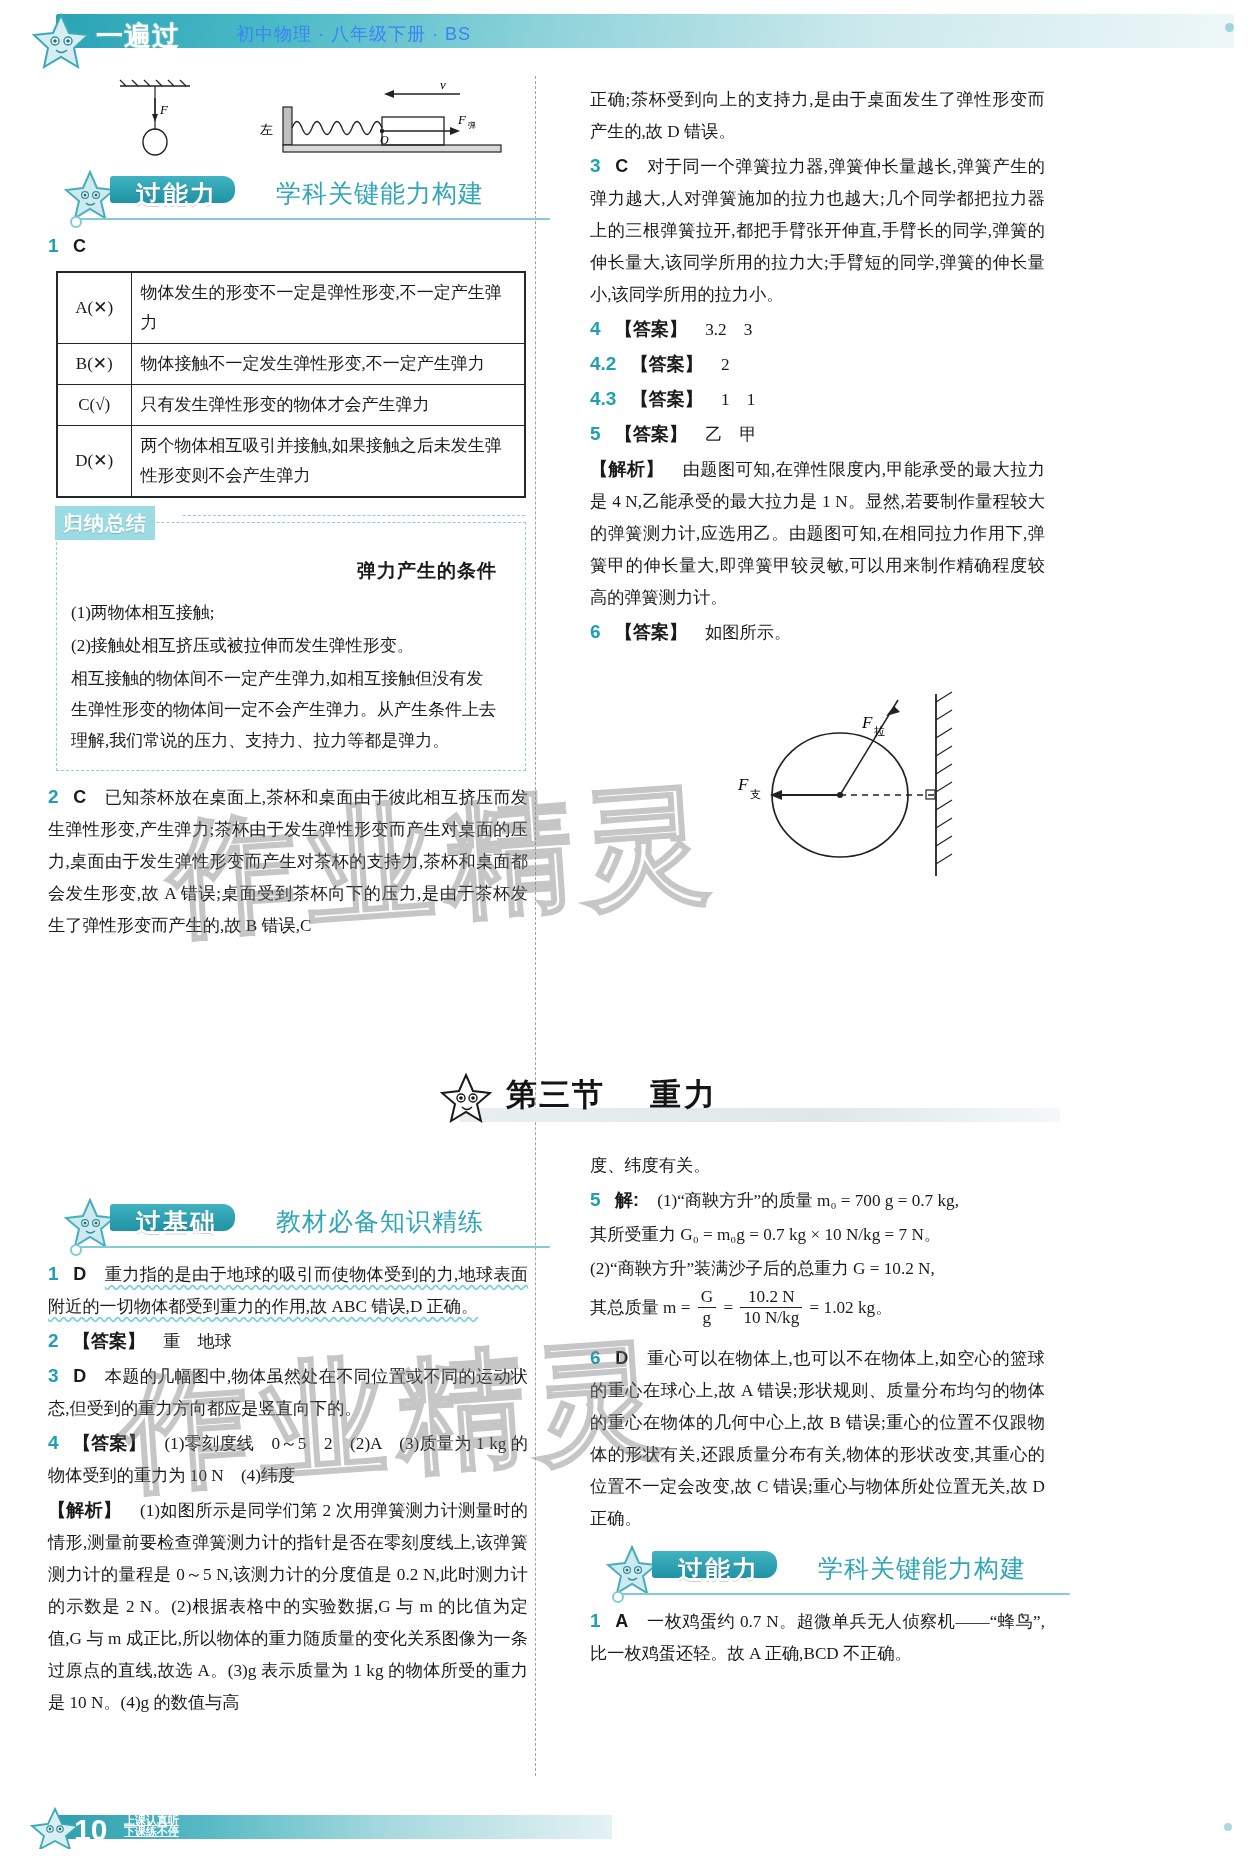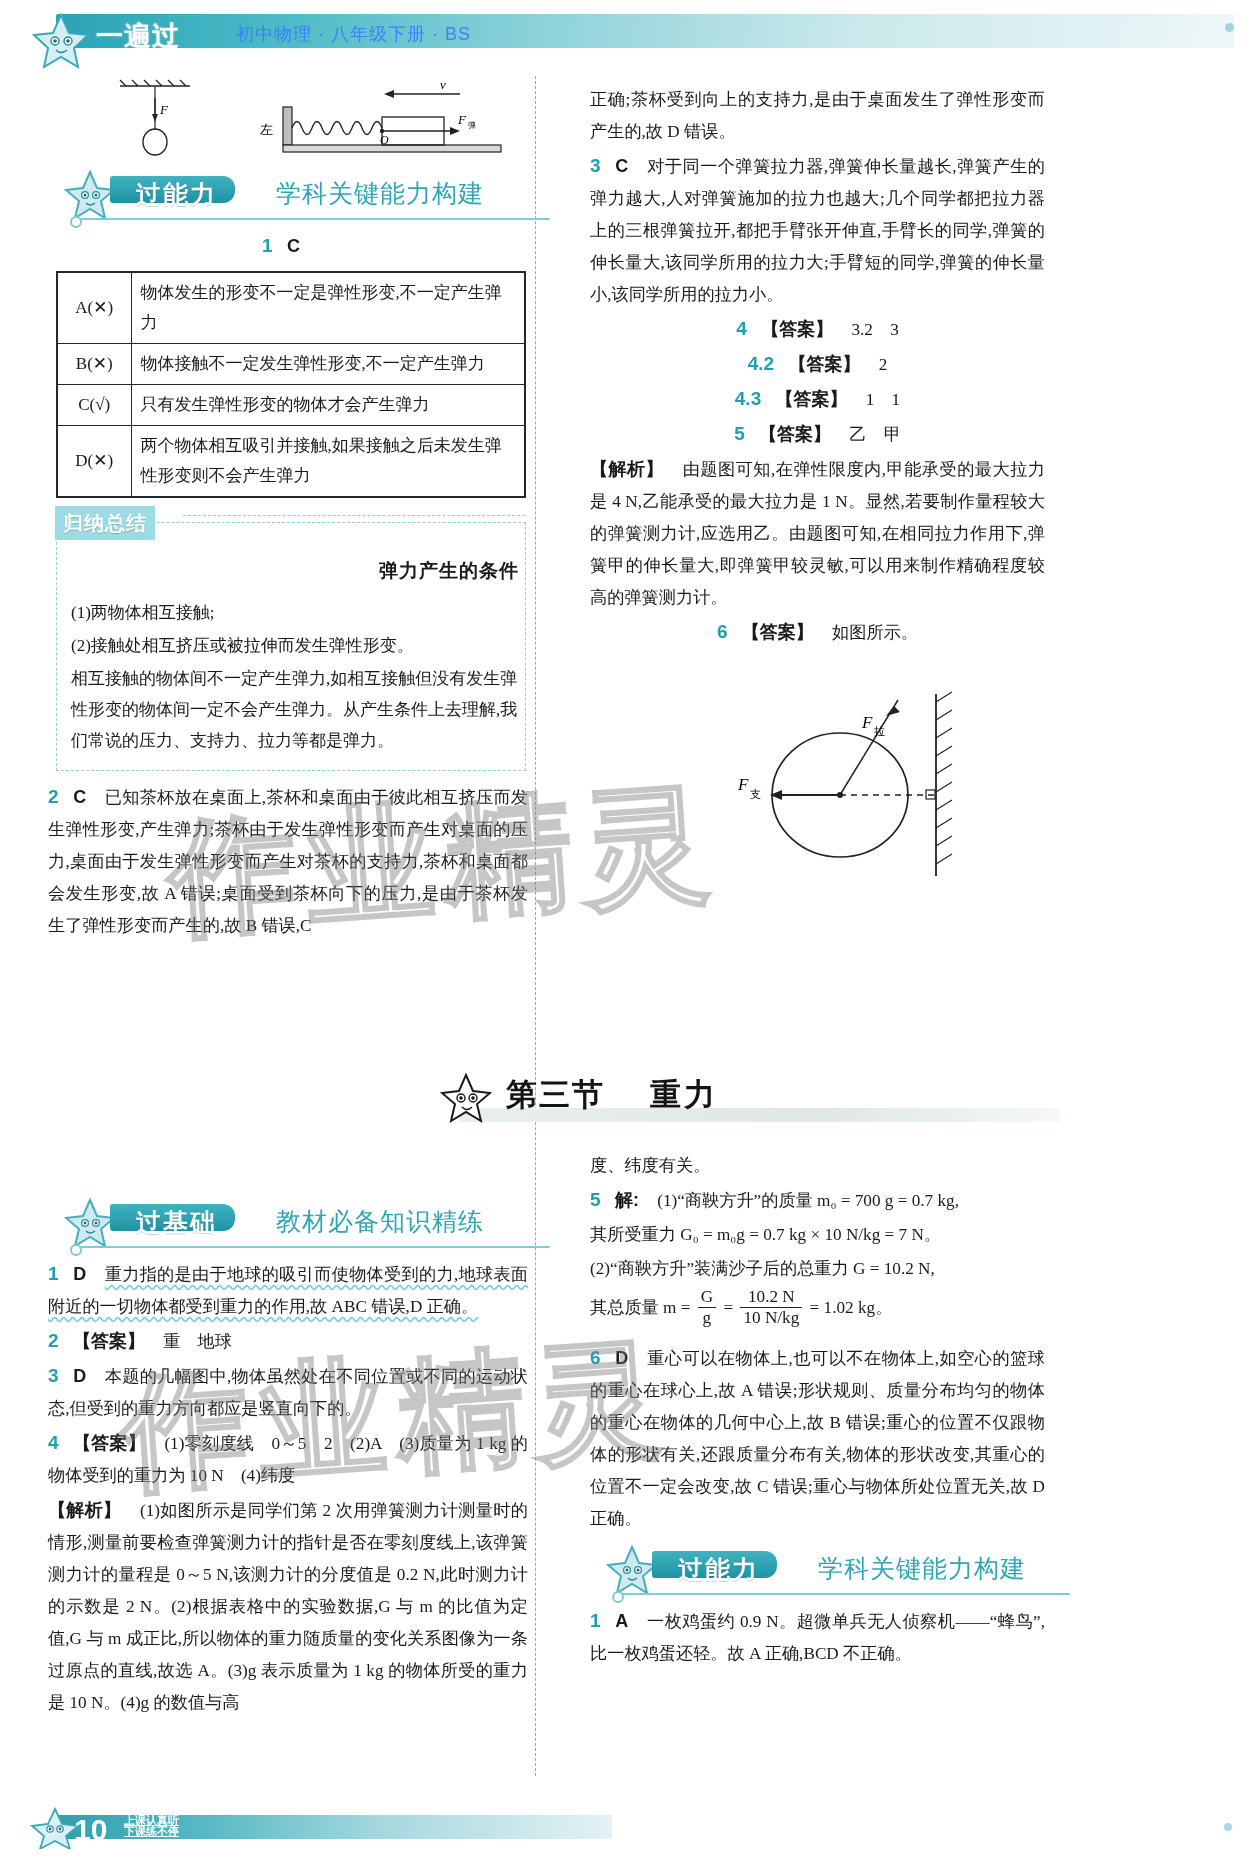--- a/index.html
+++ b/index.html
@@ -66,40 +66,40 @@
   .banner .b-rule{
     position:absolute; left:30px; top:44px; width:472px; height:2px;
     background:#7fccd6; border-radius:2px;
   }
   .banner .b-rule:after{
     content:""; position:absolute; left:-8px; top:-2px; width:8px;height:8px;
     border:2px solid #7fccd6; border-radius:50%; background:#fff;
   }
 
   
-  .qline{ margin-top:2px;text-align:center; }
+  .qline{ margin-top:2px; }
   .qnum{ color:#1f9fb2; font-family:"Liberation Sans","DejaVu Sans",sans-serif;
          font-weight:bold; font-size:19px; margin-right:10px; }
   .qans{ font-family:"Liberation Sans","DejaVu Sans",sans-serif;
          font-weight:bold; font-size:18px; margin-right:14px; }
   .qtext{ text-align:justify; }
   .wave{ text-decoration:underline; text-decoration-color:#7fd0da;
          text-decoration-style:wavy; text-underline-offset:4px; }
 
   
   table.opt{ border-collapse:collapse; width:470px; margin:8px 0 4px 8px;
              border:2px solid #23282b; }
   table.opt td{ border:1px solid #23282b; padding:5px 9px;
                 font-size:17px; line-height:30px; vertical-align:middle; }
   table.opt td.k{ width:74px; text-align:center; white-space:nowrap;
                   font-family:"Liberation Serif","DejaVu Serif",serif; }
 
   
   .sumbox{ position:relative; margin:24px 0 6px 8px; width:470px;
-           border:1px dashed #8fcfd8; padding:30px 6px 12px 14px; }
+           border:1px dashed #8fcfd8; padding:30px 28px 12px 14px; }
   .sumbox .tag{
     position:absolute; left:-2px; top:-17px;
     background:#9adbe4; color:#ffffff;
     font-family:"Liberation Sans","DejaVu Sans",sans-serif;
     font-weight:bold; font-size:20px; padding:1px 8px; letter-spacing:1px;
     text-shadow:0 1px 1px rgba(0,0,0,.18);
   }
   .sumbox .dashtop{
     position:absolute; left:126px; right:0; top:-8px; border-top:1px dashed #8fcfd8;
   }
@@ -452,21 +452,21 @@
         <path d="M22 33 q4 4 9 0" stroke="#2b8fa0" stroke-width="1.4" fill="none"></path>
       </svg>
       <div class="b-tag">过能力</div>
       <div class="b-text">学科关键能力构建</div>
       <div class="b-rule" style="width:450px;"></div>
     </div>
 
     <div class="qline qtext">
       <span class="qnum">1</span>
       <span class="qans">A</span>
-      <span>一枚鸡蛋约 0.9 N。超微单兵无人侦察机——“蜂鸟”,比一枚鸡蛋还轻。故 A 正确,BCD 不正确。</span>
+      <span>一枚鸡蛋约 0.7 N。超微单兵无人侦察机——“蜂鸟”,比一枚鸡蛋还轻。故 A 正确,BCD 不正确。</span>
     </div>
   </div>
 
   <div class="wm wm1">作业精灵</div>
   <div class="wm wm2">作业精灵</div>
 
   <div class="footer">
     <div class="fbar"></div>
     <svg class="fstar" viewBox="0 0 54 42">
       <path d="M27 2 L34 17 L50 19 L38 29 L42 42 L27 34 L12 42 L16 29 L4 19 L20 17 Z" fill="#d9eff3" stroke="#3aa9b8" stroke-width="1.8"></path>

